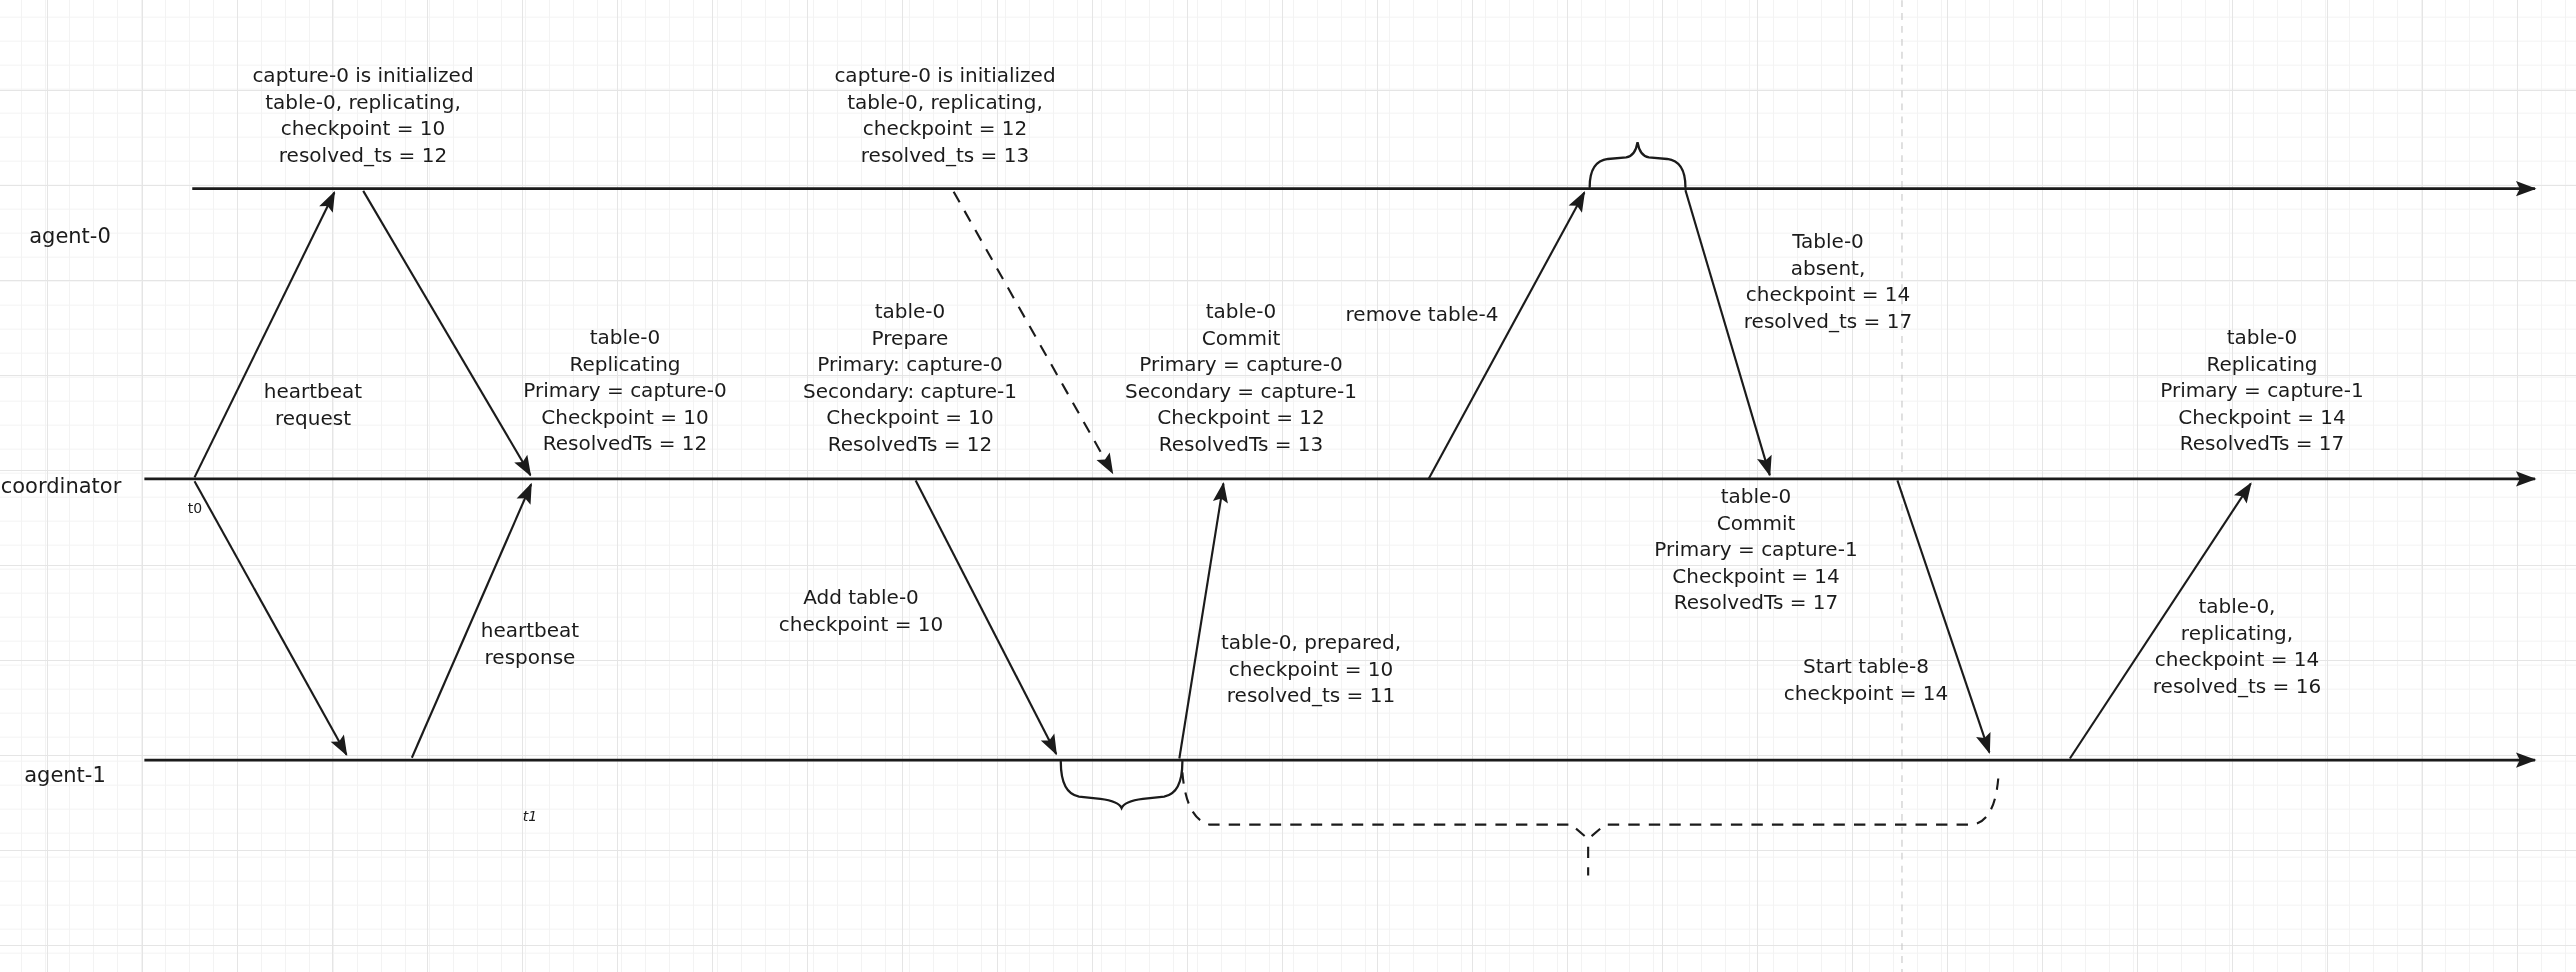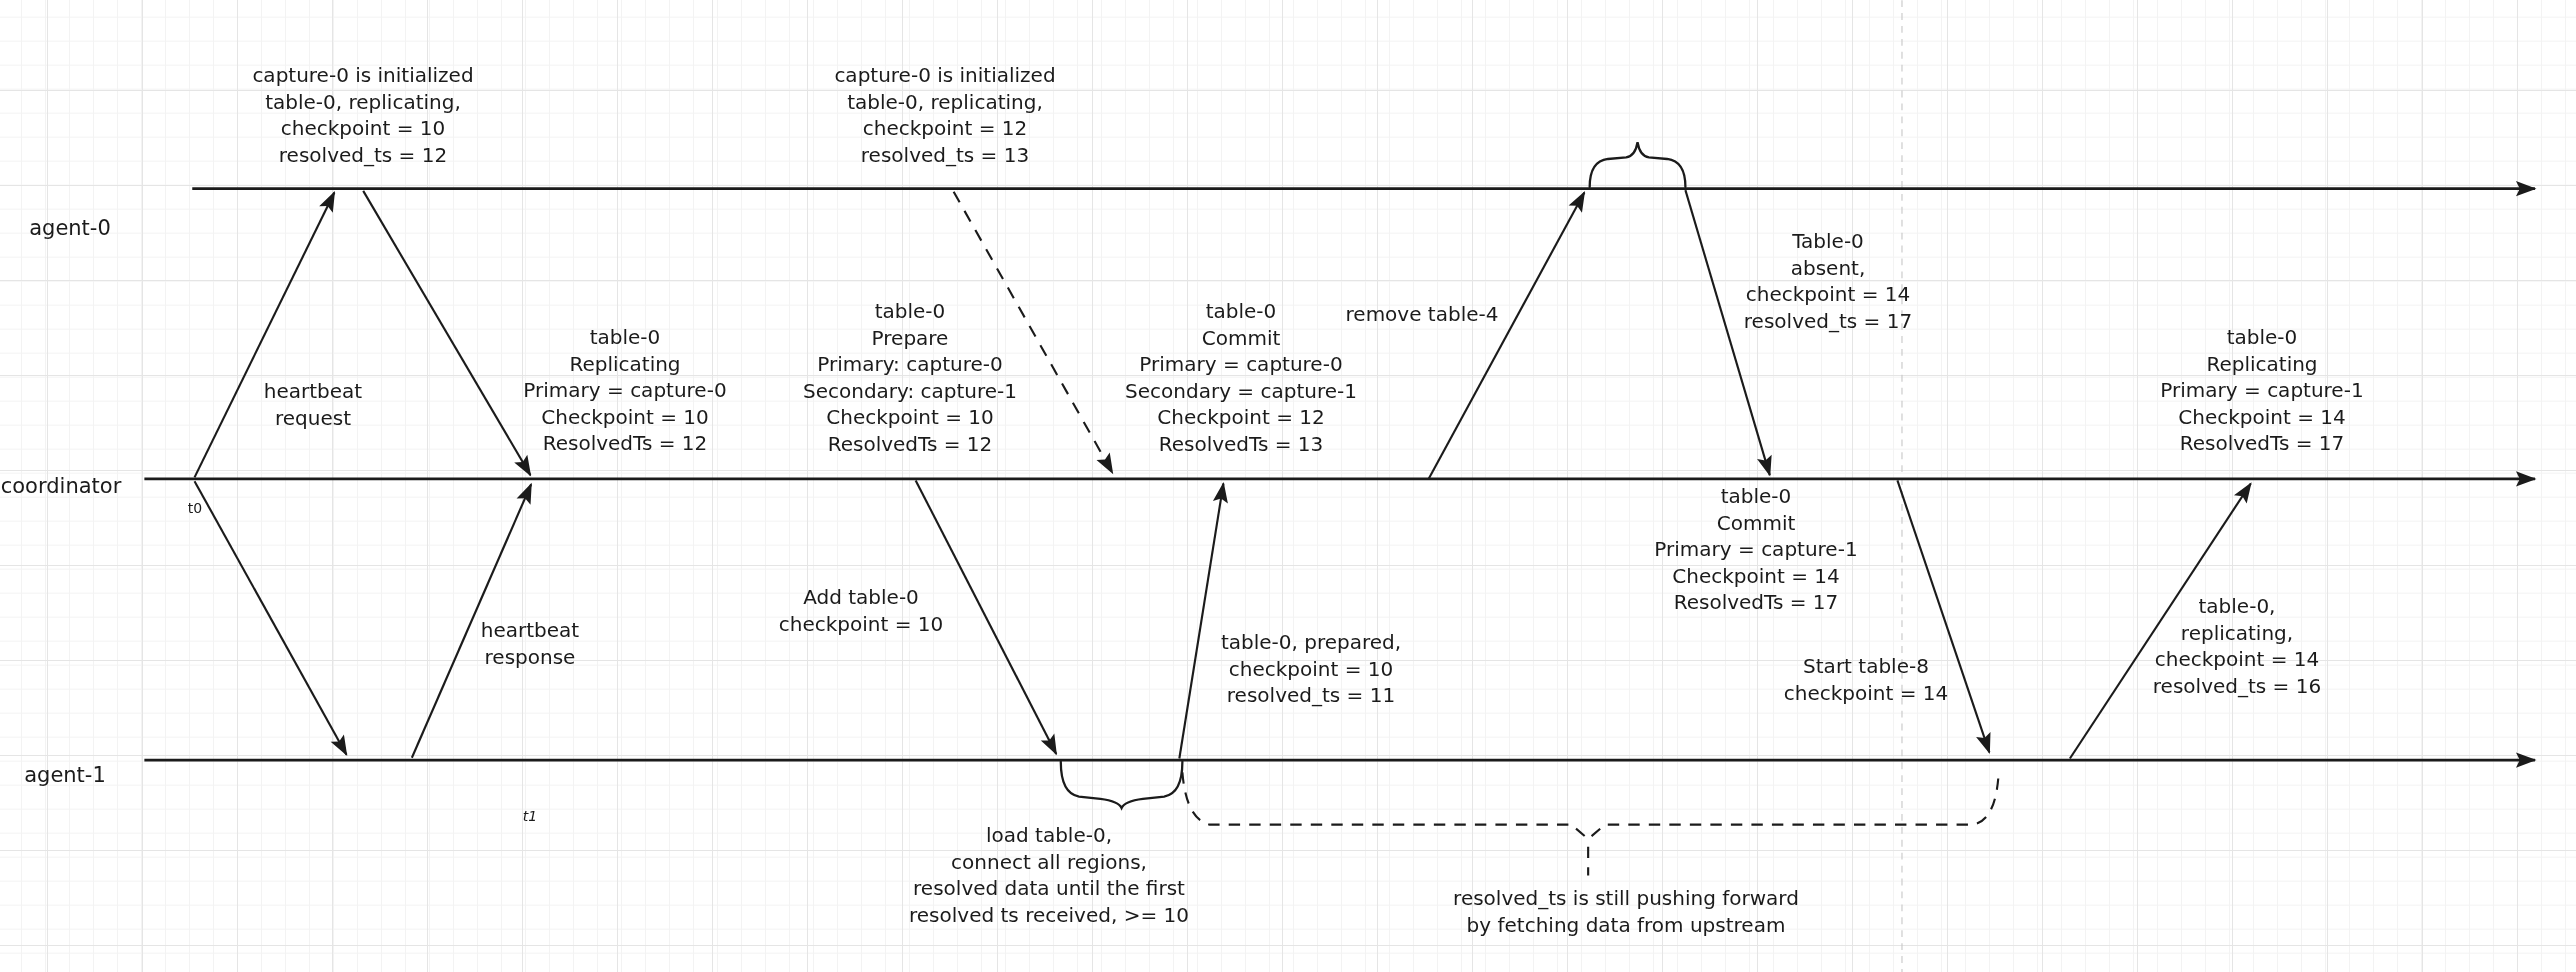--- a/index.html
+++ b/index.html
@@ -80,21 +80,21 @@
              Q 2158,205 2170,207 L 2194,209 Q 2218,212 2218,246" fill="none" stroke="#1b1b1b" stroke-width="3" stroke-linecap="round"></path>
 
     <path d="M 1396,1002 Q 1396,1044 1420,1048 L 1448,1051 Q 1472,1054 1476,1063
              Q 1480,1054 1504,1051 L 1532,1048 Q 1556,1044 1556,1002" fill="none" stroke="#1b1b1b" stroke-width="3" stroke-linecap="round"></path>
 
     <path d="M 1556,1016 Q 1561,1078 1592,1085 L 2068,1085 L 2090,1104 L 2112,1085
              L 2596,1085 Q 2626,1080 2630,1020" fill="none" stroke="#1b1b1b" stroke-width="2.8" stroke-dasharray="15 12"></path>
     <line x1="2090" y1="1114" x2="2090" y2="1152" stroke="#1b1b1b" stroke-width="2.8" stroke-dasharray="15 12"></line>
   </svg>
 
-  <div class="lifeline-label" style="left:70px; top:216px;">agent-0</div>
+  <div class="lifeline-label" style="left:70px; top:224px;">agent-0</div>
   <div class="lifeline-label" style="left:61px; top:474px;">coordinator</div>
   <div class="lifeline-label" style="left:65px; top:763px;">agent-1</div>
 
   <div class="tmark" style="left:195px; top:500px;">t0</div>
   <div class="tmark" style="left:530px; top:808px;font-style:italic;">t1</div>
 
   <div class="note" style="left:363px; top:62px;">capture-0 is initialized
 table-0, replicating,
 checkpoint = 10
 resolved_ts = 12</div>
@@ -147,21 +147,15 @@
   <div class="note" style="left:2237px; top:593px;">table-0,
 replicating,
 checkpoint = 14
 resolved_ts = 16</div>
   <div class="note" style="left:2262px; top:324px;">table-0
 Replicating
 Primary = capture-1
 Checkpoint = 14
 ResolvedTs = 17</div>
 
-  <div class="note" style="left:1049px; top:822px;">load table-0,
-connect all regions,
-resolved data until the first
-resolved ts received, &gt;= 10</div>
-  <div class="note" style="left:1626px; top:885px;">resolved_ts is still pushing forward
-by fetching data from upstream</div>
 
 </div>
 
 
 </body></html>

